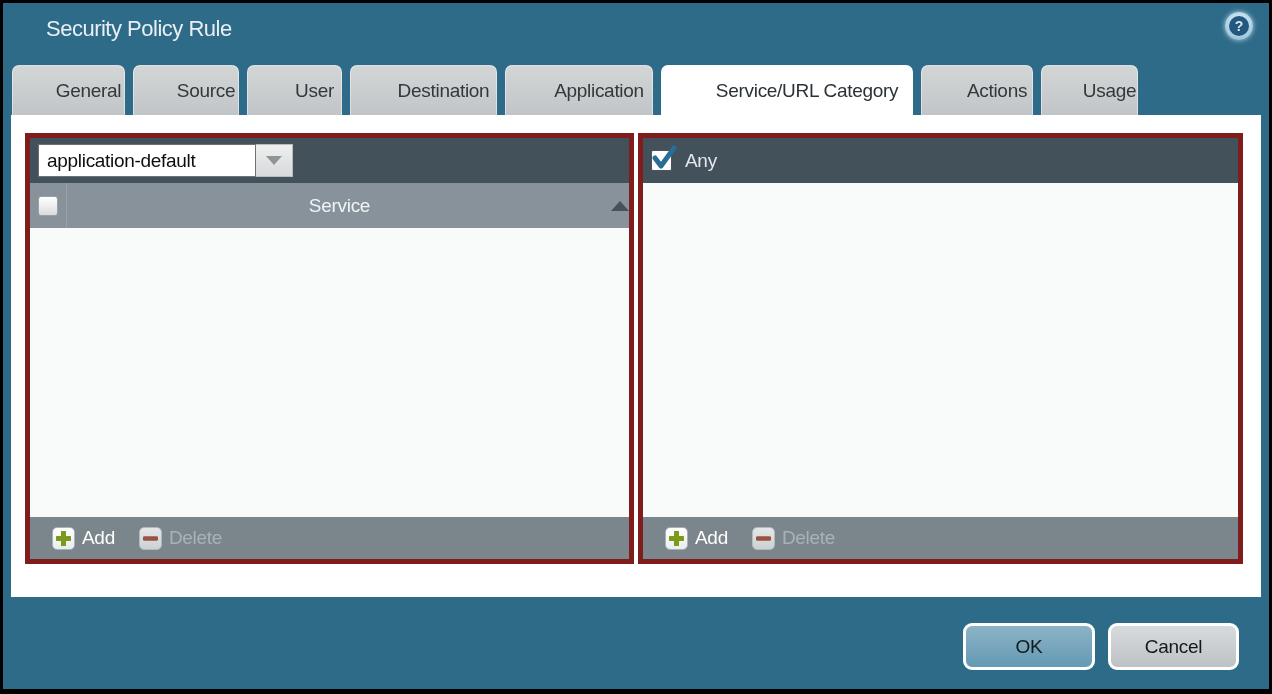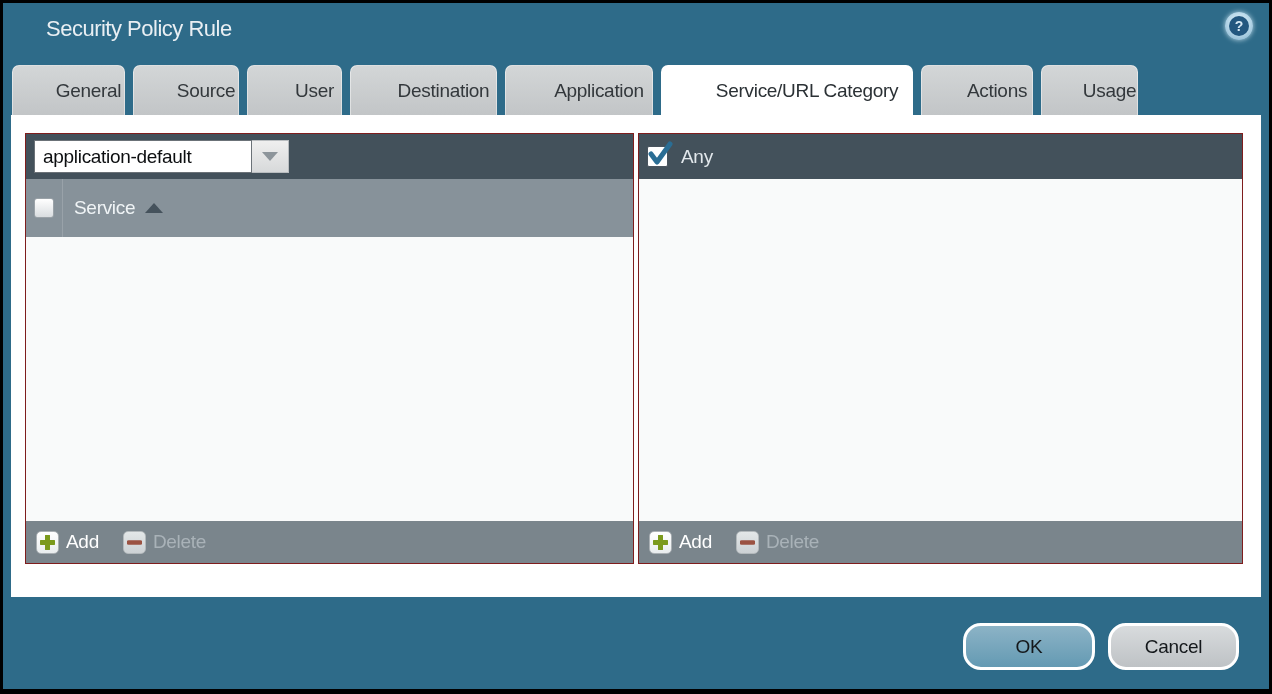--- a/index.html
+++ b/index.html
@@ -75,52 +75,53 @@
   .content {
     position: absolute;
     left: 8px; top: 112px;
     width: 1250px; height: 482px;
     background: #ffffff;
   }
   .panel {
     position: absolute;
     top: 18px;
     height: 431px;
-    border: 1px solid #7f1d1d;
+    border: 5px solid #7f1d1d;
     display: flex;
     flex-direction: column;
     background: #f9fafa;
   }
   .panel.left  { left: 14px;  width: 609px; }
   .panel.right { left: 627px; width: 605px; }
   .panel-toolbar {
     height: 45px;
     background: #43515b;
     display: flex;
     align-items: center;
     padding-left: 8px;
     flex: 0 0 auto;
   }
   .panel-header {
-    height: 58px;
+    height: 45px;
     background: #87929a;
     display: flex;
     align-items: center;
     flex: 0 0 auto;
+    justify-content: space-between;
   }
   .panel-body {
     flex: 1 1 auto;
     background: #f9fafa;
   }
   .panel-footer {
     height: 42px;
     background: #7a858c;
     display: flex;
     align-items: center;
-    padding-left: 10px;
+    padding-left: 22px;
     flex: 0 0 auto;
   }
   
   .dropdown { display: flex; align-items: center; }
   .dropdown-input {
     width: 218px; height: 33px;
     background: #ffffff;
     border: 1px solid #6b7278;
     color: #0c0e10;
     font-size: 19px;
@@ -215,21 +216,21 @@
   }
   .tool-btn .lbl { margin-left: 7px; font-size: 19px; letter-spacing: -0.3px; }
   .tool-btn.add .lbl { color: #ffffff; }
   .tool-btn.delete { cursor: default; }
   .tool-btn.delete .lbl { color: #a9b2b8; }
   
   .btn {
     position: absolute;
     height: 47px;
     border: 3px solid #ffffff;
-    border-radius: 18px;
+    border-radius: 9px;
     font-size: 19px;
     letter-spacing: -0.3px;
     color: #14181b;
     display: flex;
     align-items: center;
     justify-content: center;
     cursor: pointer;
   }
   .btn-ok {
     left: 960px; top: 620px; width: 132px;

